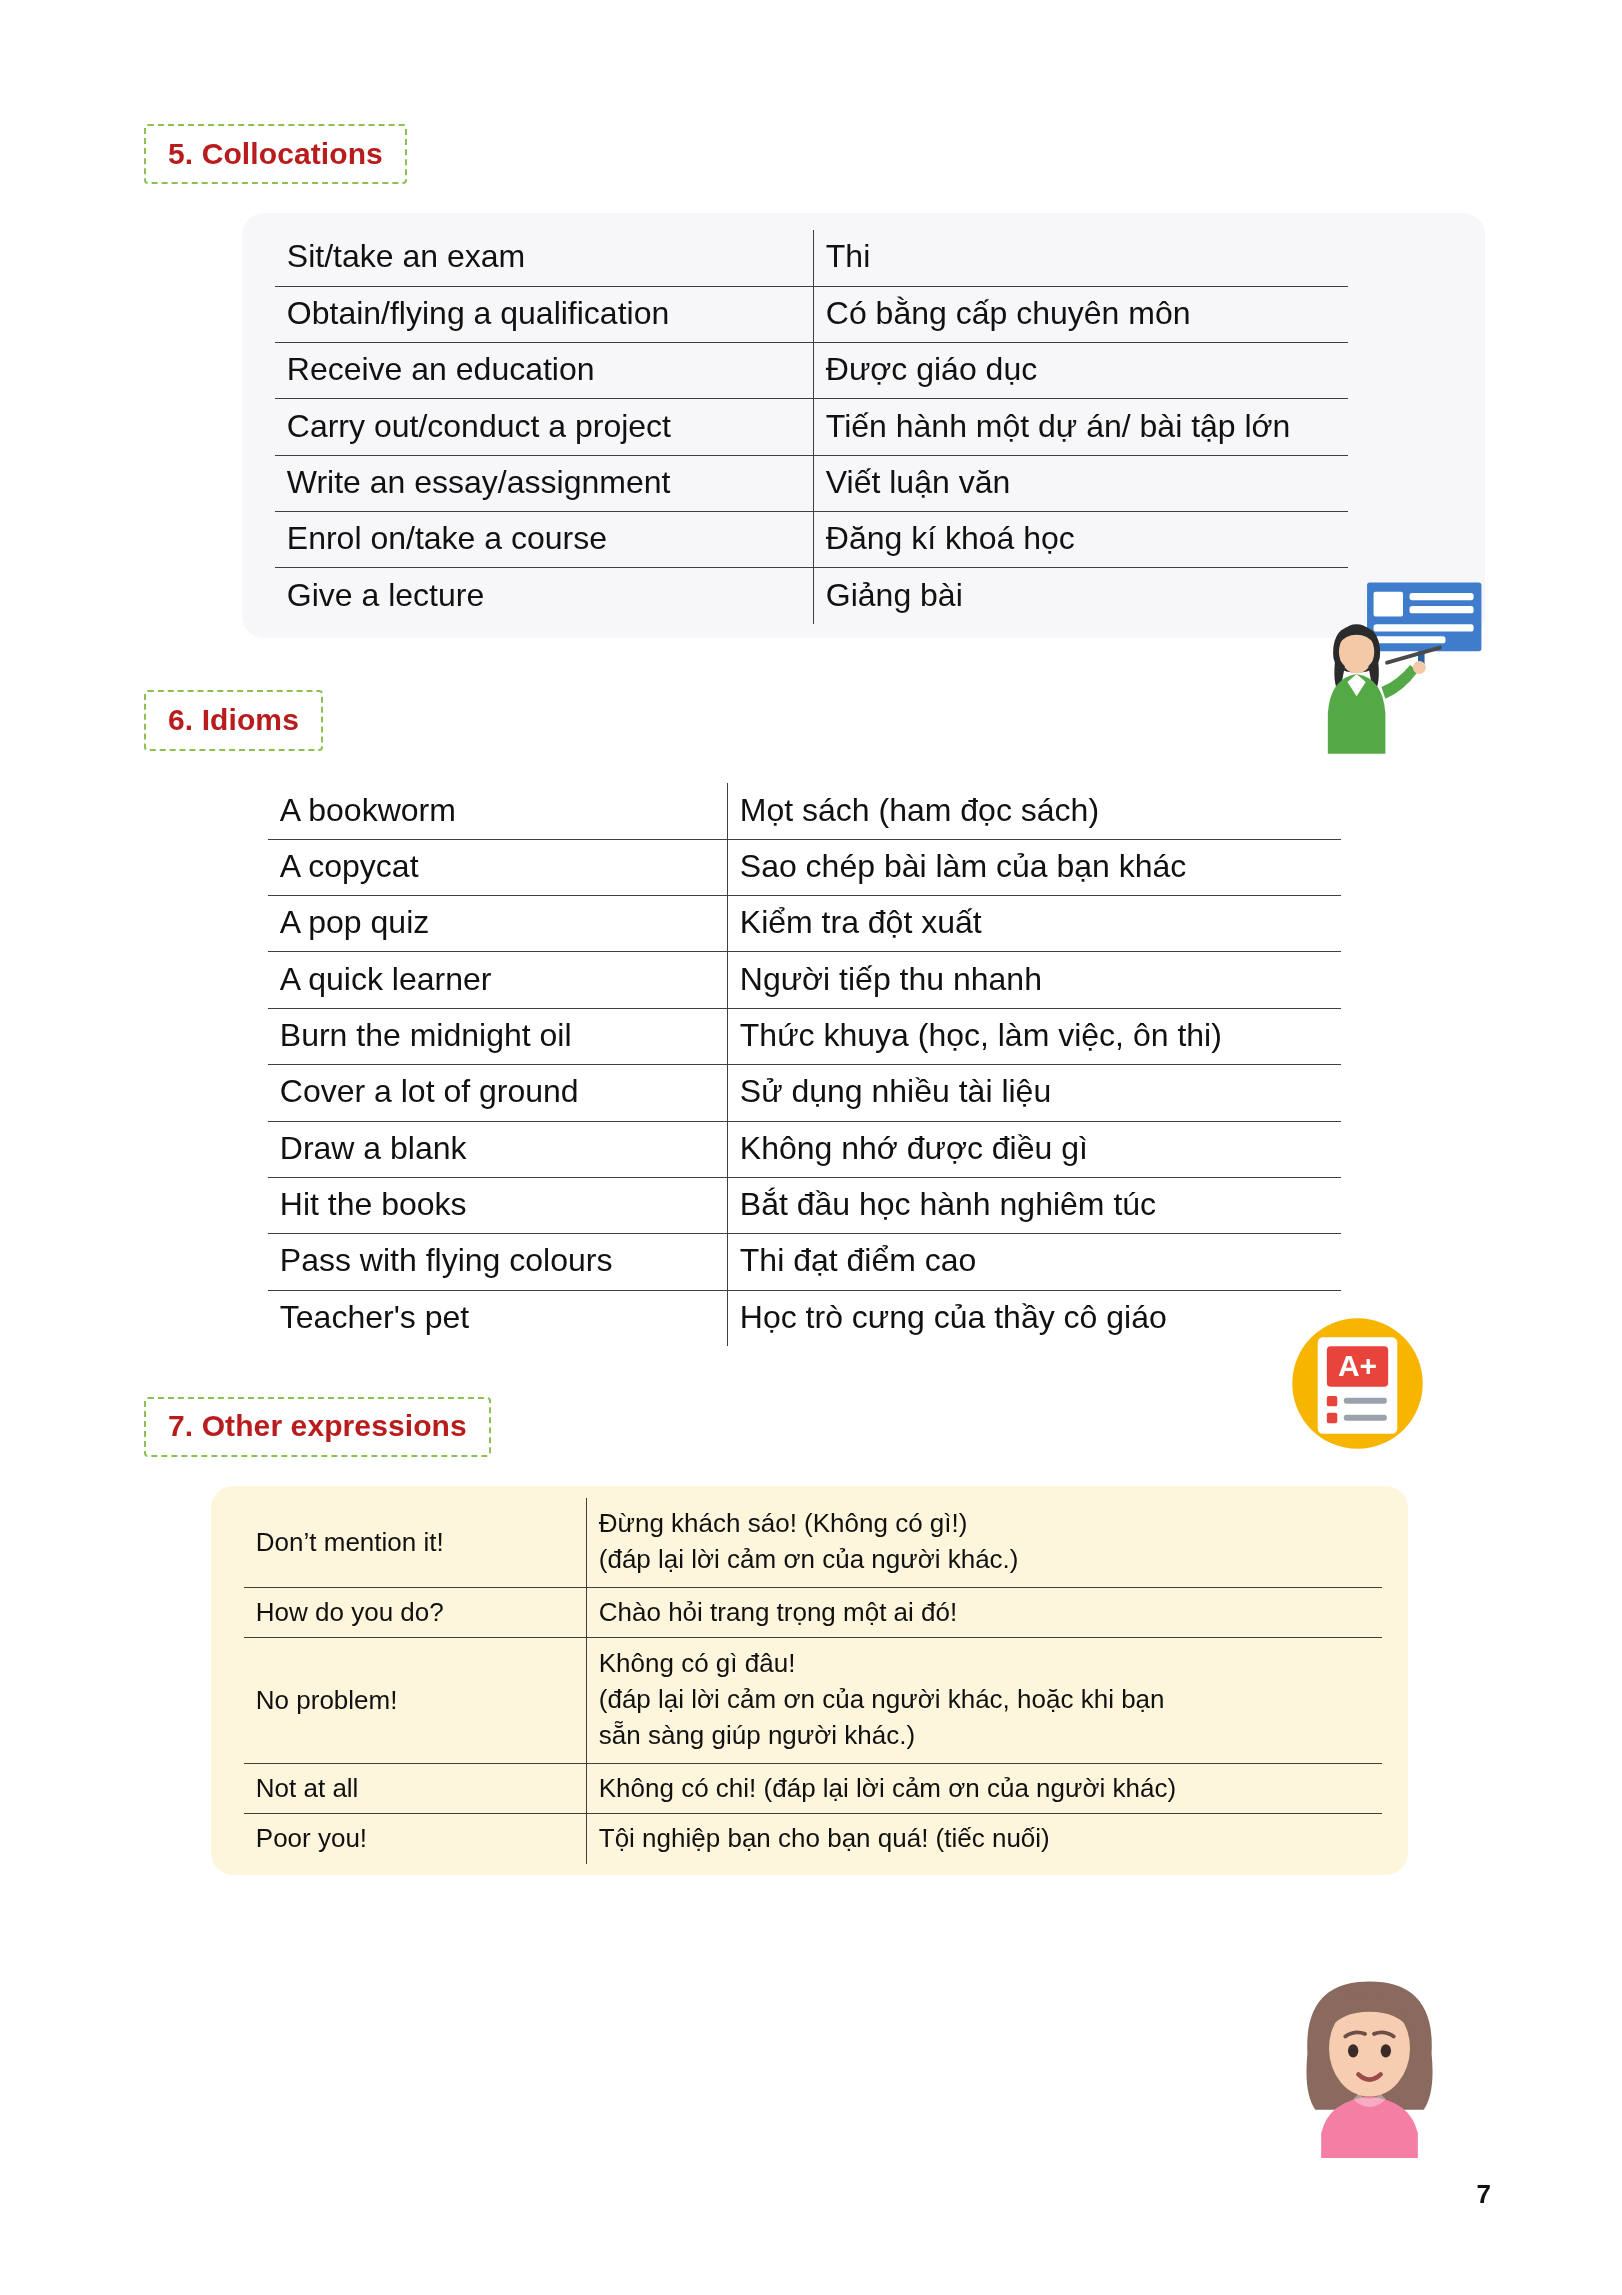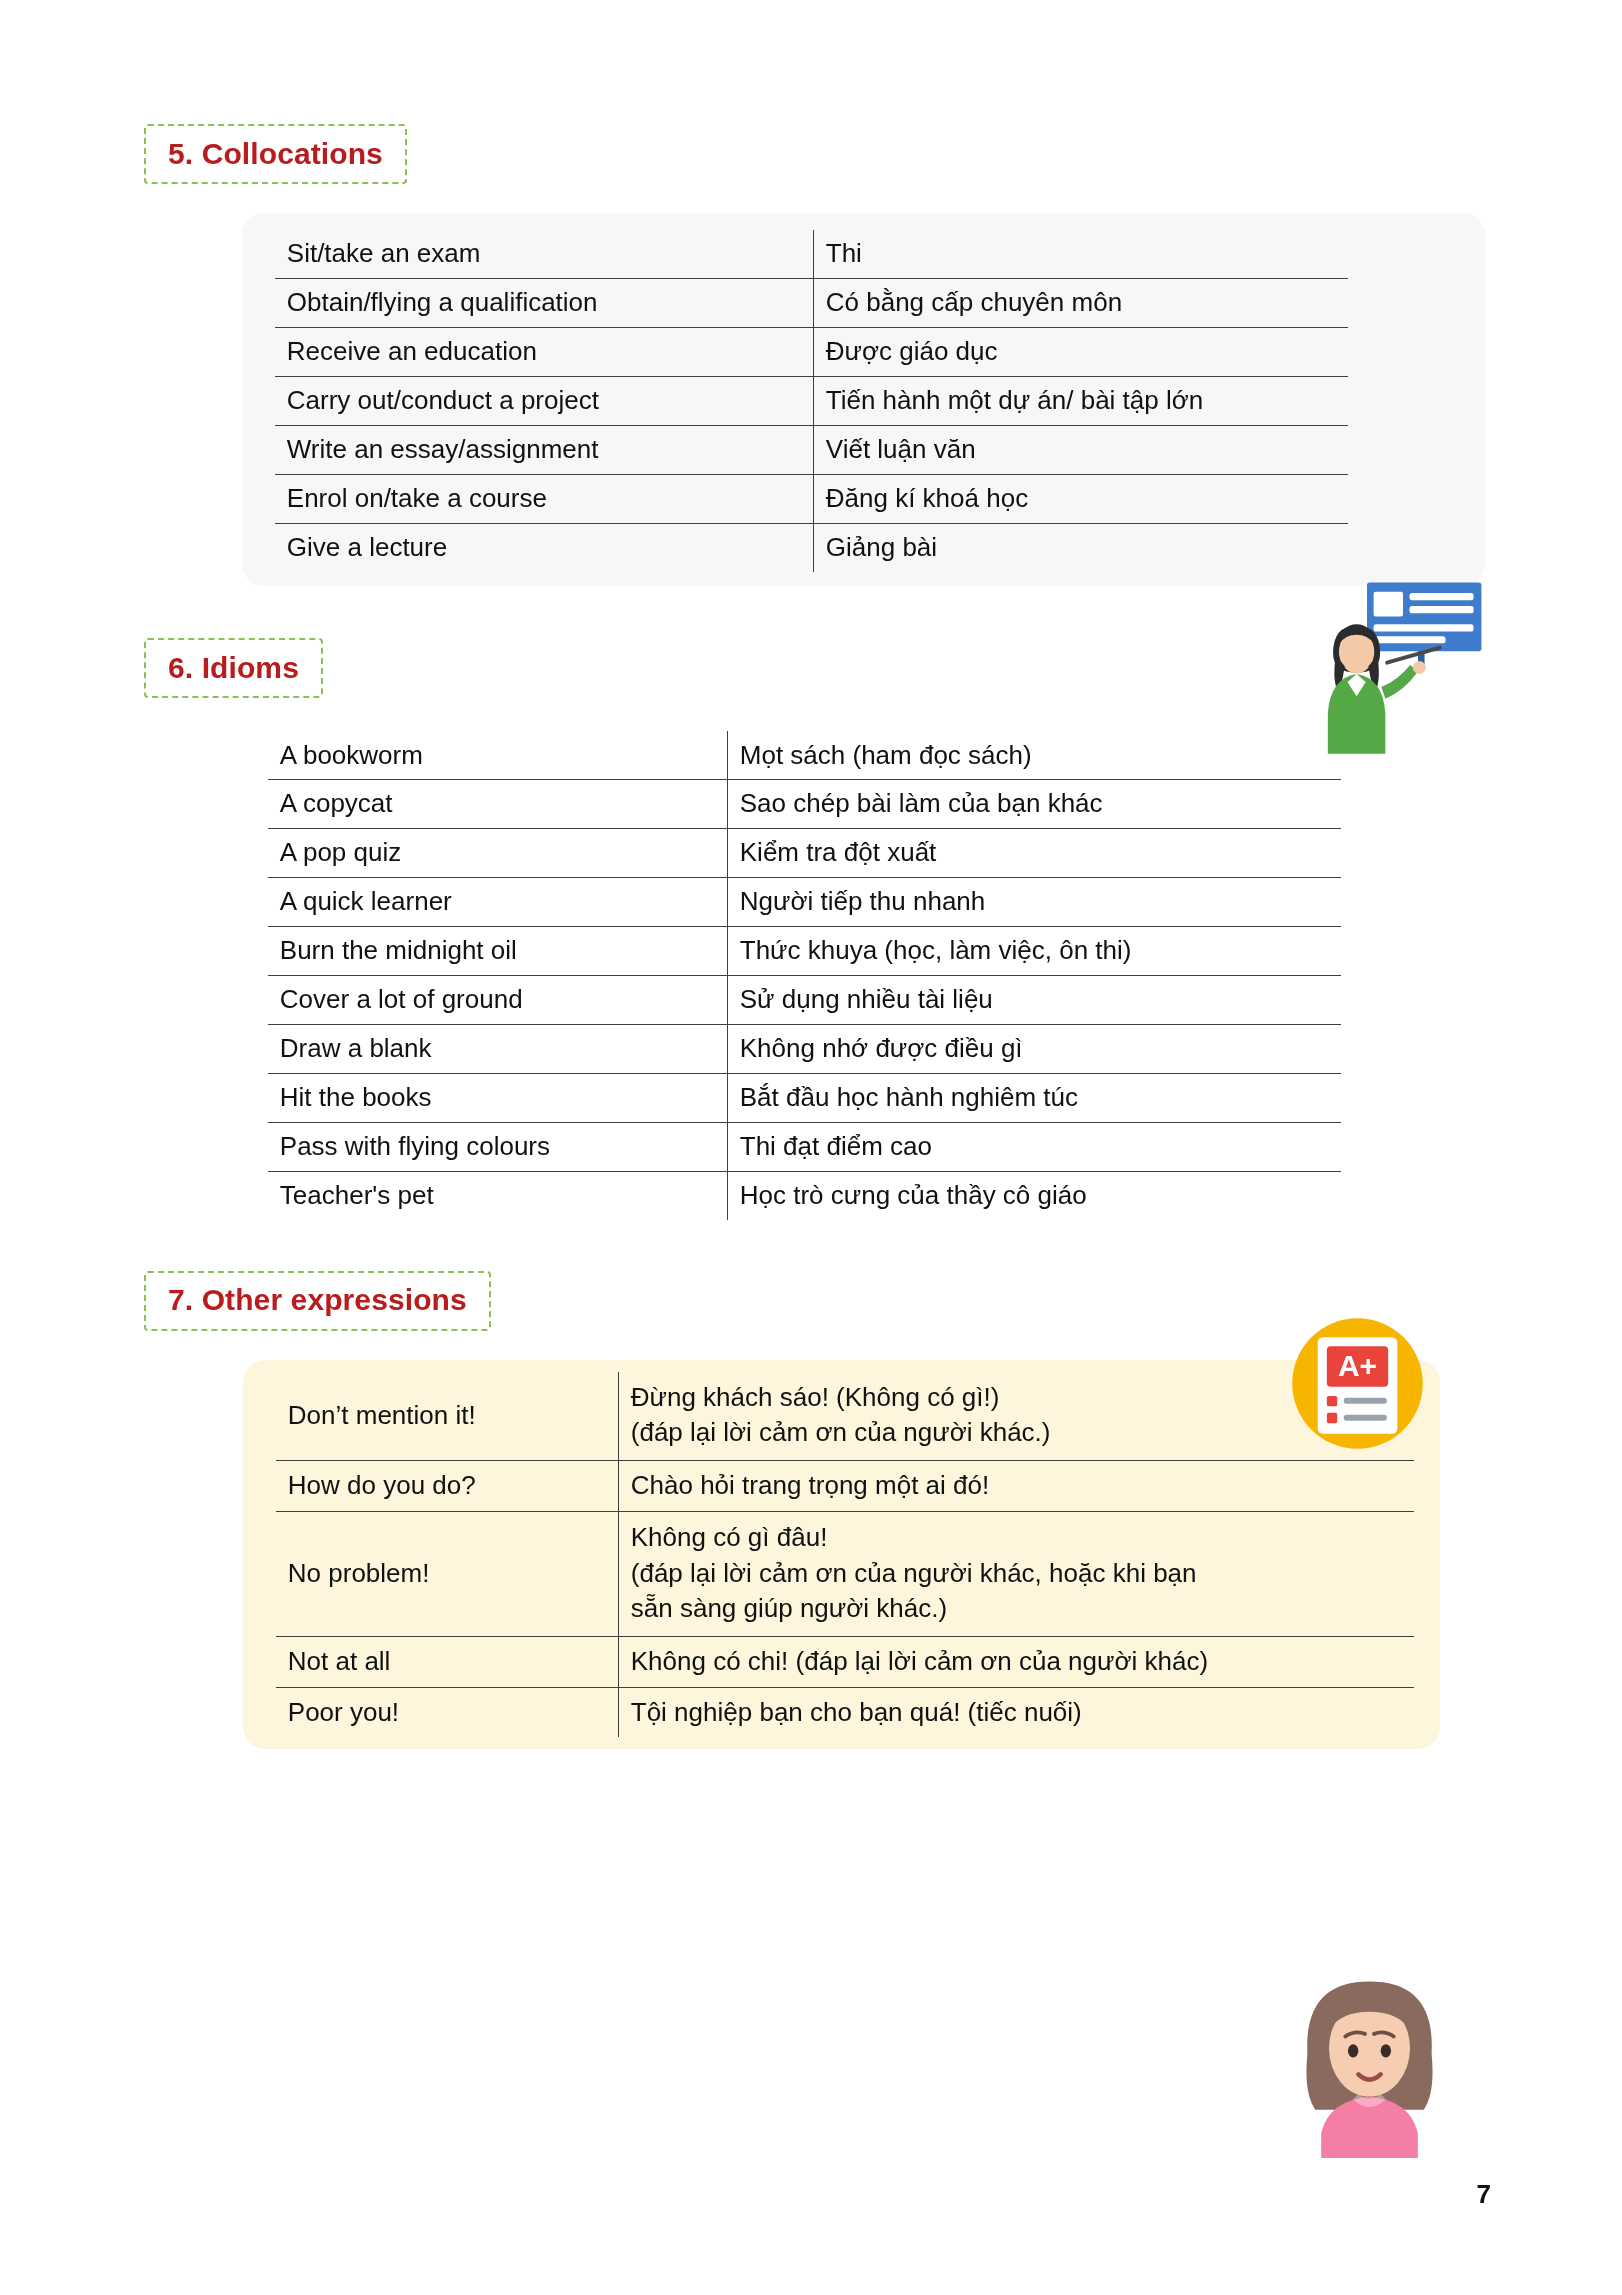--- a/index.html
+++ b/index.html
@@ -41,21 +41,21 @@
   
   .tbl {
     border-collapse: collapse;
     width: 1138px;
     margin-left: 75px;
     table-layout: fixed;
   }
   .tbl td {
     border-bottom: 1.3px solid #3f3f3f;
     padding: 7.2px 9.2px 8.5px 11.8px;
-    font-size: 26px;
+    font-size: 32px;
     line-height: 1.24;
     vertical-align: middle;
     color: #111111;
   }
   .tbl tr:last-child td { border-bottom: none; }
   .tbl td.col-en {
     width: 458px;
     border-right: 1.3px solid #3f3f3f;
   }
   .tbl tr:last-child td.col-en { border-right: 1.3px solid #3f3f3f; }
@@ -77,21 +77,21 @@
   .block-idioms { position: relative; width: 1295px; margin-left: 98px; padding-top: 3.9px;}
   .block-idioms .tbl { margin-left: 39px; width: 1073px; }
   .block-idioms .tbl td.col-en { width: 438px; }
 
   
   .block-other {
     position: relative;
     background: #fdf6dc;
     border-radius: 22px;
     width: 1197px;
-    margin-left: 112px;
+    margin-left: 80px;
     padding: 11.8px 0 11.8px 0;
     box-sizing: border-box;
   }
   .block-other .tbl { margin-left: 33px; width: 1138px; }
   .block-other .tbl td.col-en { width: 321px; }
   .block-other .tbl td { font-size: 26px; padding: 7.9px 9.2px 9.2px 11.8px; }
   .block-other .multi { line-height: 1.38; }
 
   .spacer-1 { height: 52px; }
   .spacer-2 { height: 51px; }

